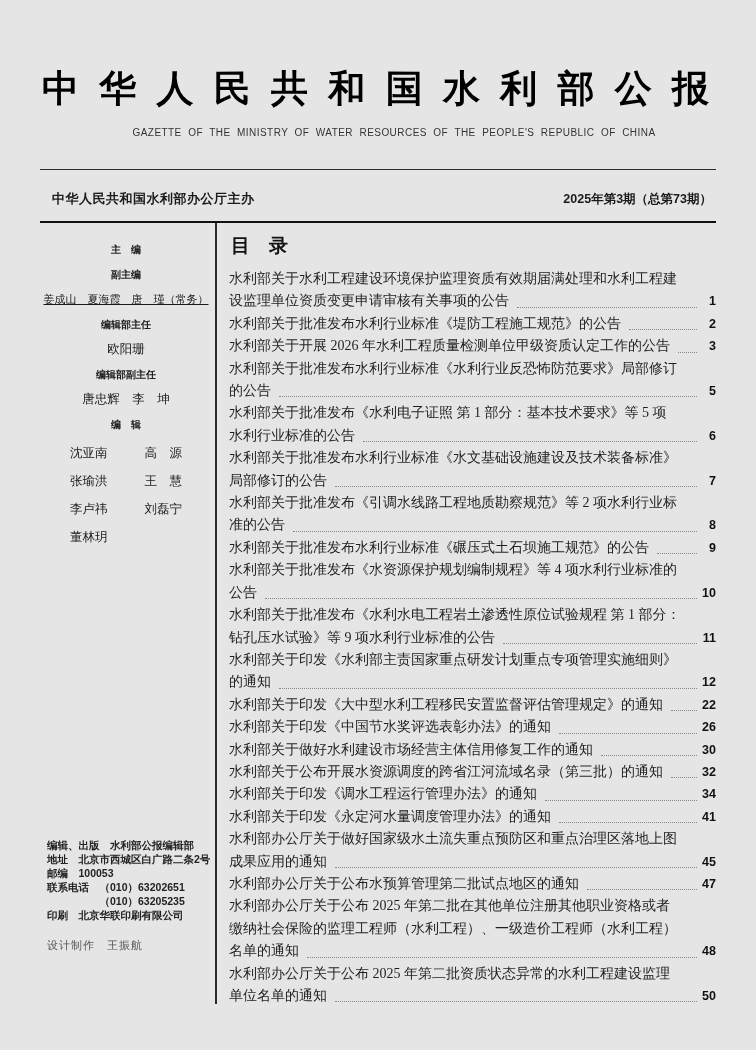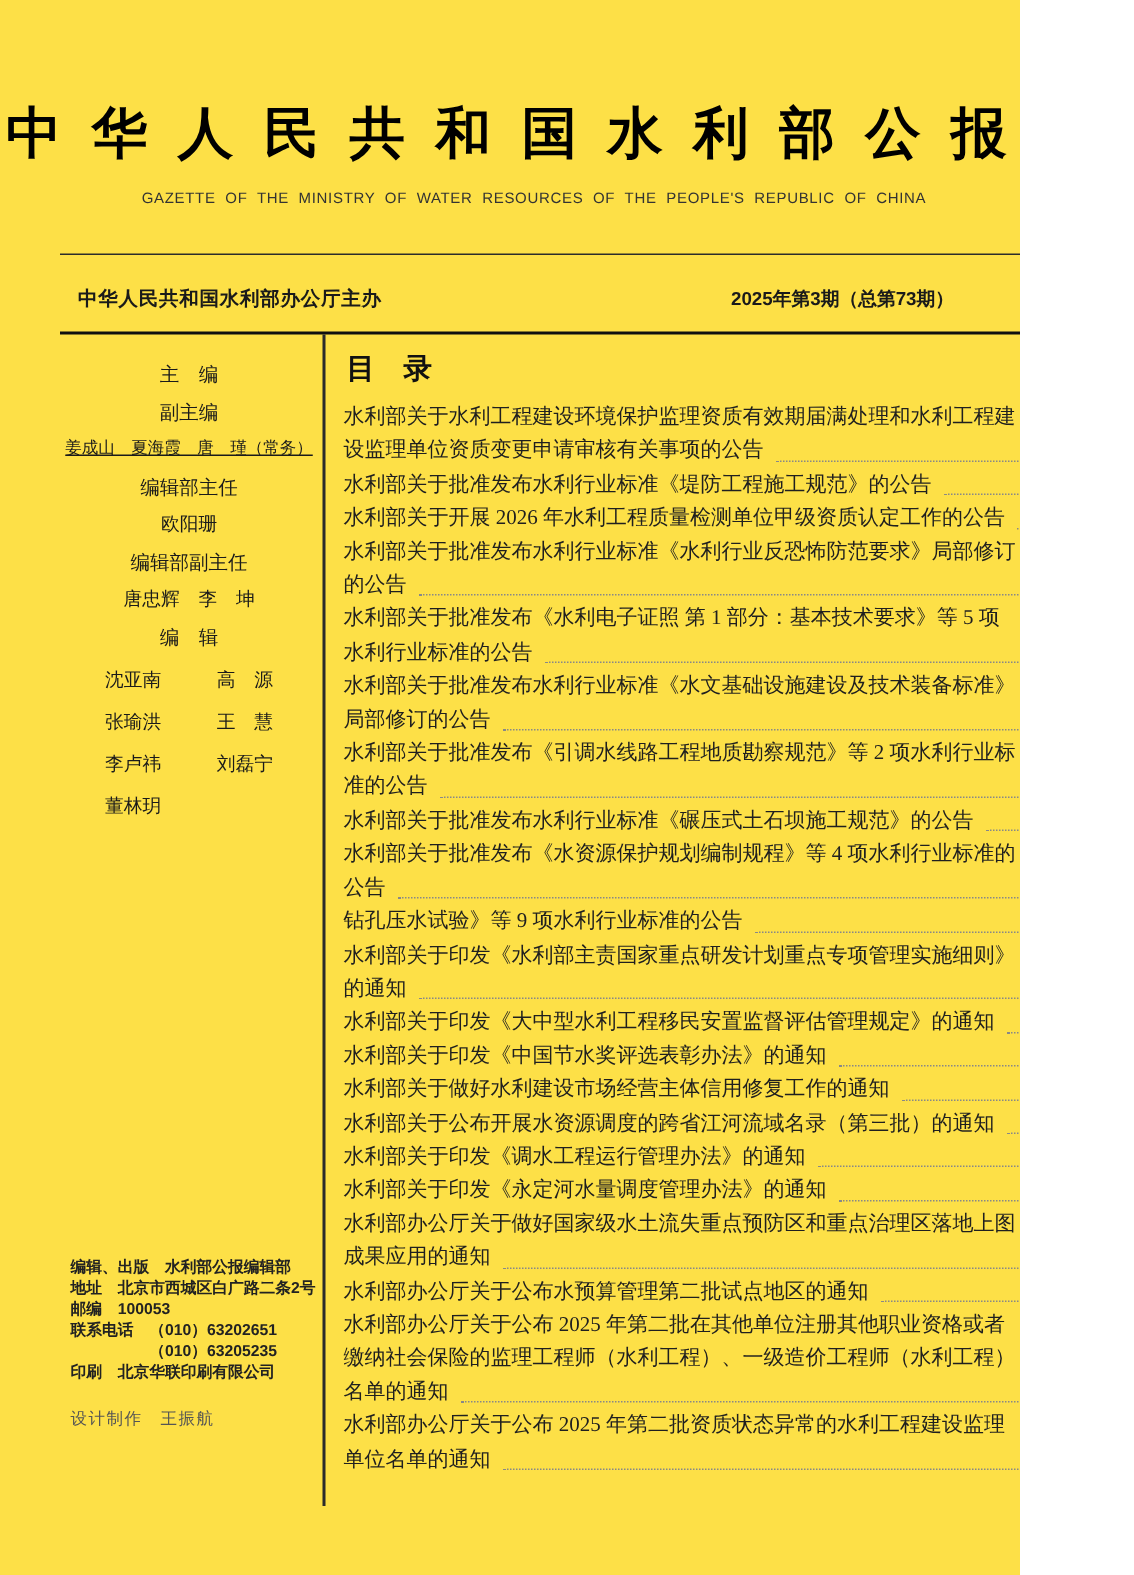--- a/index.html
+++ b/index.html
@@ -1,17 +1,17 @@
 <!DOCTYPE html>
 <html><head>
 <meta charset="utf-8">
 <style>
   html, body { margin:0; padding:0; background:#ffffff; }
   .page {
-    position:relative; width:680px; height:1050px; background:#fde047;
+    position:relative; width:756px; height:1050px; background:#e5e5e5;
     font-family:"Liberation Sans", sans-serif; color:#1a1a1a; overflow:hidden;
   }
   
   .gz-title {
     position:absolute; top:64px; left:0; right:0; text-align:center;
     font-size:37px; font-weight:bold; letter-spacing:5px; color:#000;
     white-space:pre; margin:0;
   }
   .gz-subtitle {
     position:absolute; top:127px; left:0; right:0; text-align:center;
@@ -20,21 +20,21 @@
   .rule-thin  { position:absolute; top:169px; left:40px; width:676px; height:1px; background:#2b2b2b; }
   .rule-thick { position:absolute; top:221px; left:40px; width:676px; height:2px; background:#101010; }
   .pub-row { position:absolute; top:190px; left:52px; right:44px; display:flex; justify-content:space-between; align-items:flex-end; }
   .publisher { font-size:13px; font-weight:bold; letter-spacing:0.5px; white-space:pre; }
   .issue     { font-size:12.5px; font-weight:bold; white-space:pre; }
   
   .vline { position:absolute; left:215px; top:223px; width:1.5px; height:781px; background:#2b2b2b; }
   
   .sidebar { position:absolute; left:40px; top:237px; width:172px; text-align:center; }
   .mh-line { line-height:25px; font-size:12.5px; white-space:pre; }
-  .mh-role { font-weight:normal; font-size:13px; }
+  .mh-role { font-weight:bold; font-size:10px; }
   .mh-wide { font-size:11px; letter-spacing:0;text-decoration:underline; }
   .ed-row  { width:112px; margin:4px auto; display:flex; justify-content:space-between; line-height:24px; font-size:12.5px; }
   .ed-row span { white-space:pre; }
   
   .contact { position:absolute; left:47px; top:838px; text-align:left; }
   .contact-line { font-size:10.5px; font-weight:bold; line-height:14px; white-space:pre; color:#222; }
   .designer { position:absolute; left:47px; top:938px; font-size:11px; color:#555; letter-spacing:1px; white-space:pre; }
   
   .toc { position:absolute; left:229px; top:233px; width:487px; }
   .toc-title {
@@ -183,20 +183,23 @@
             <span class="toc-text">水利部关于批准发布《水资源保护规划编制规程》等 4 项水利行业标准的</span>
           </div>
           <div class="toc-line">
             <span class="toc-text">公告</span>
             <span class="leader"></span>
             <span class="pg">10</span>
           </div>
         </div>
         <div class="toc-entry">
           <div class="toc-line">
+            <span class="toc-text">水利部关于批准发布《水利水电工程岩土渗透性原位试验规程 第 1 部分：</span>
+          </div>
+          <div class="toc-line">
             <span class="toc-text">钻孔压水试验》等 9 项水利行业标准的公告</span>
             <span class="leader"></span>
             <span class="pg">11</span>
           </div>
         </div>
         <div class="toc-entry">
           <div class="toc-line">
             <span class="toc-text">水利部关于印发《水利部主责国家重点研发计划重点专项管理实施细则》</span>
           </div>
           <div class="toc-line">

